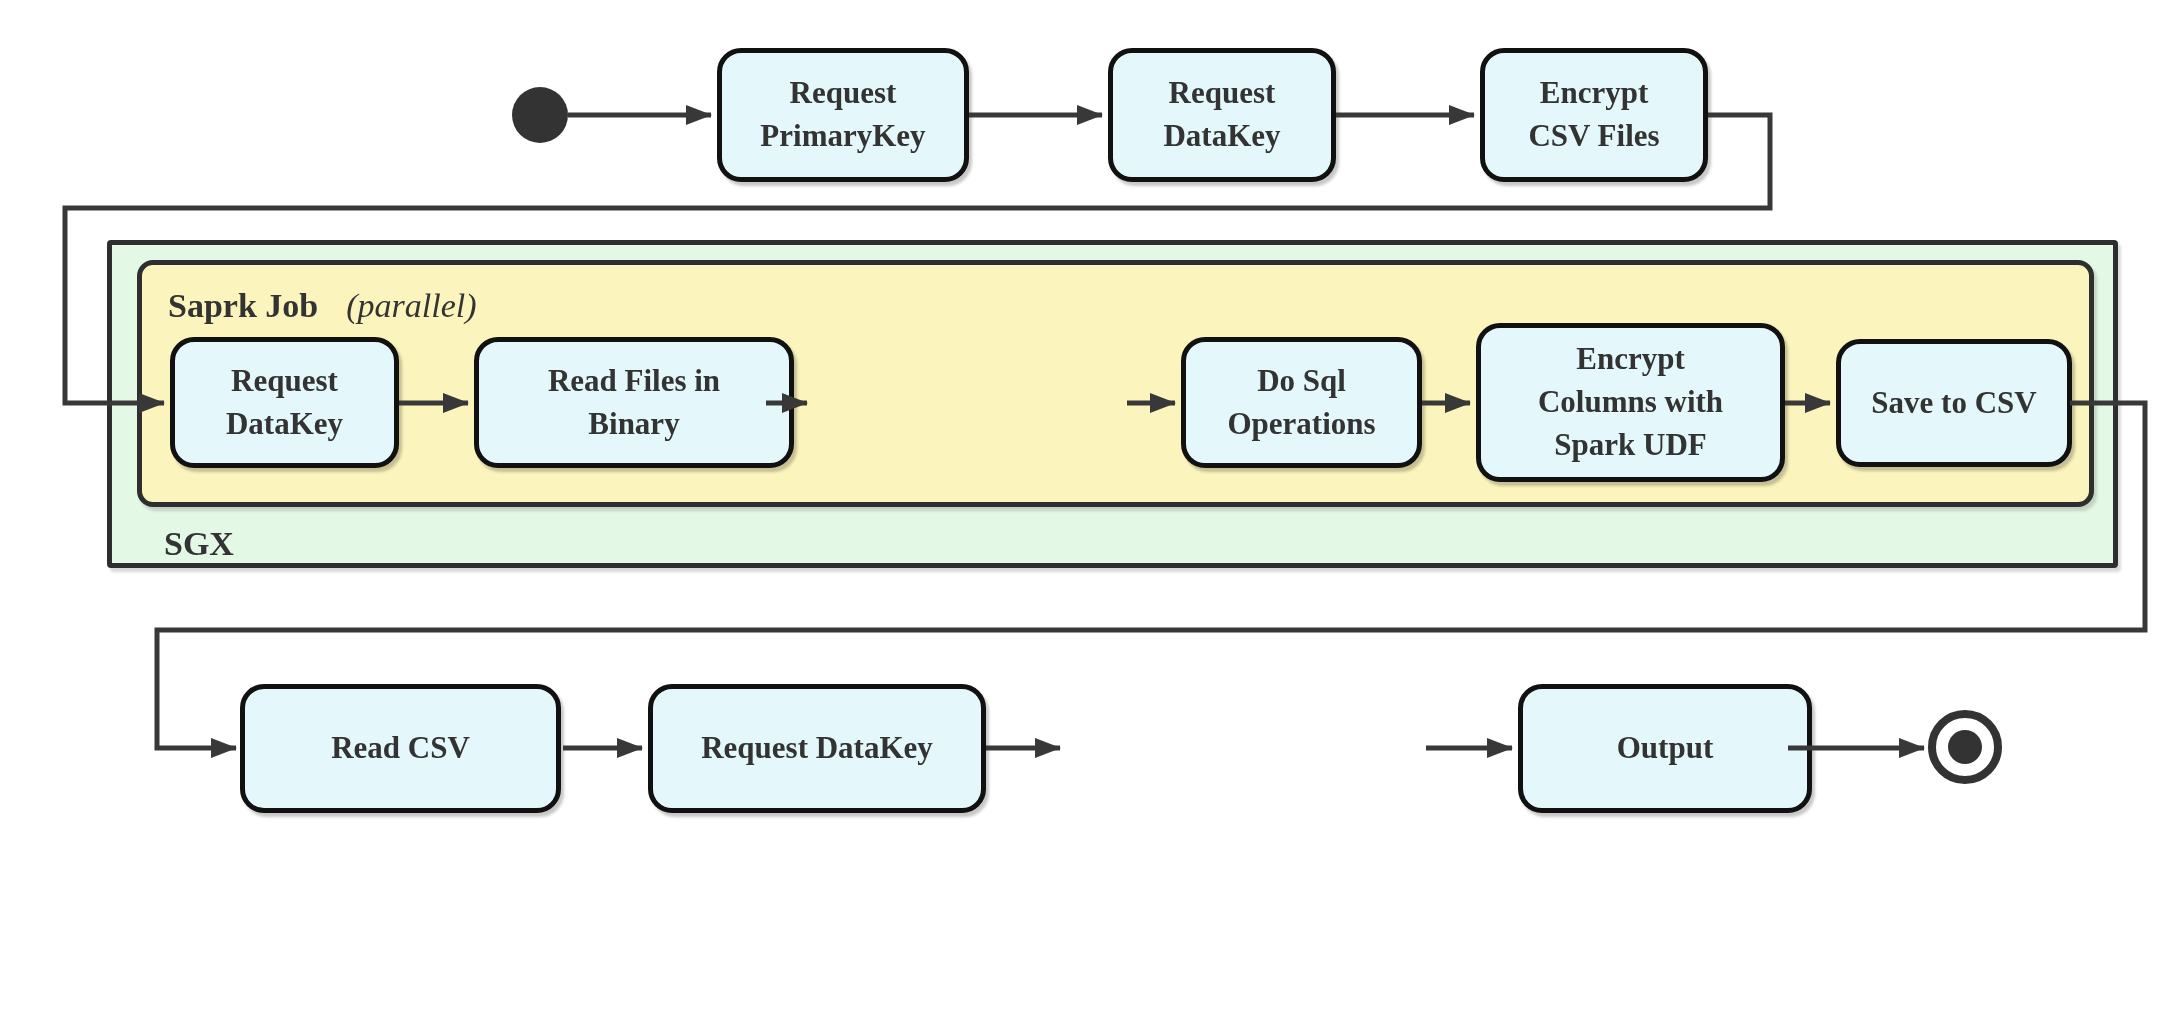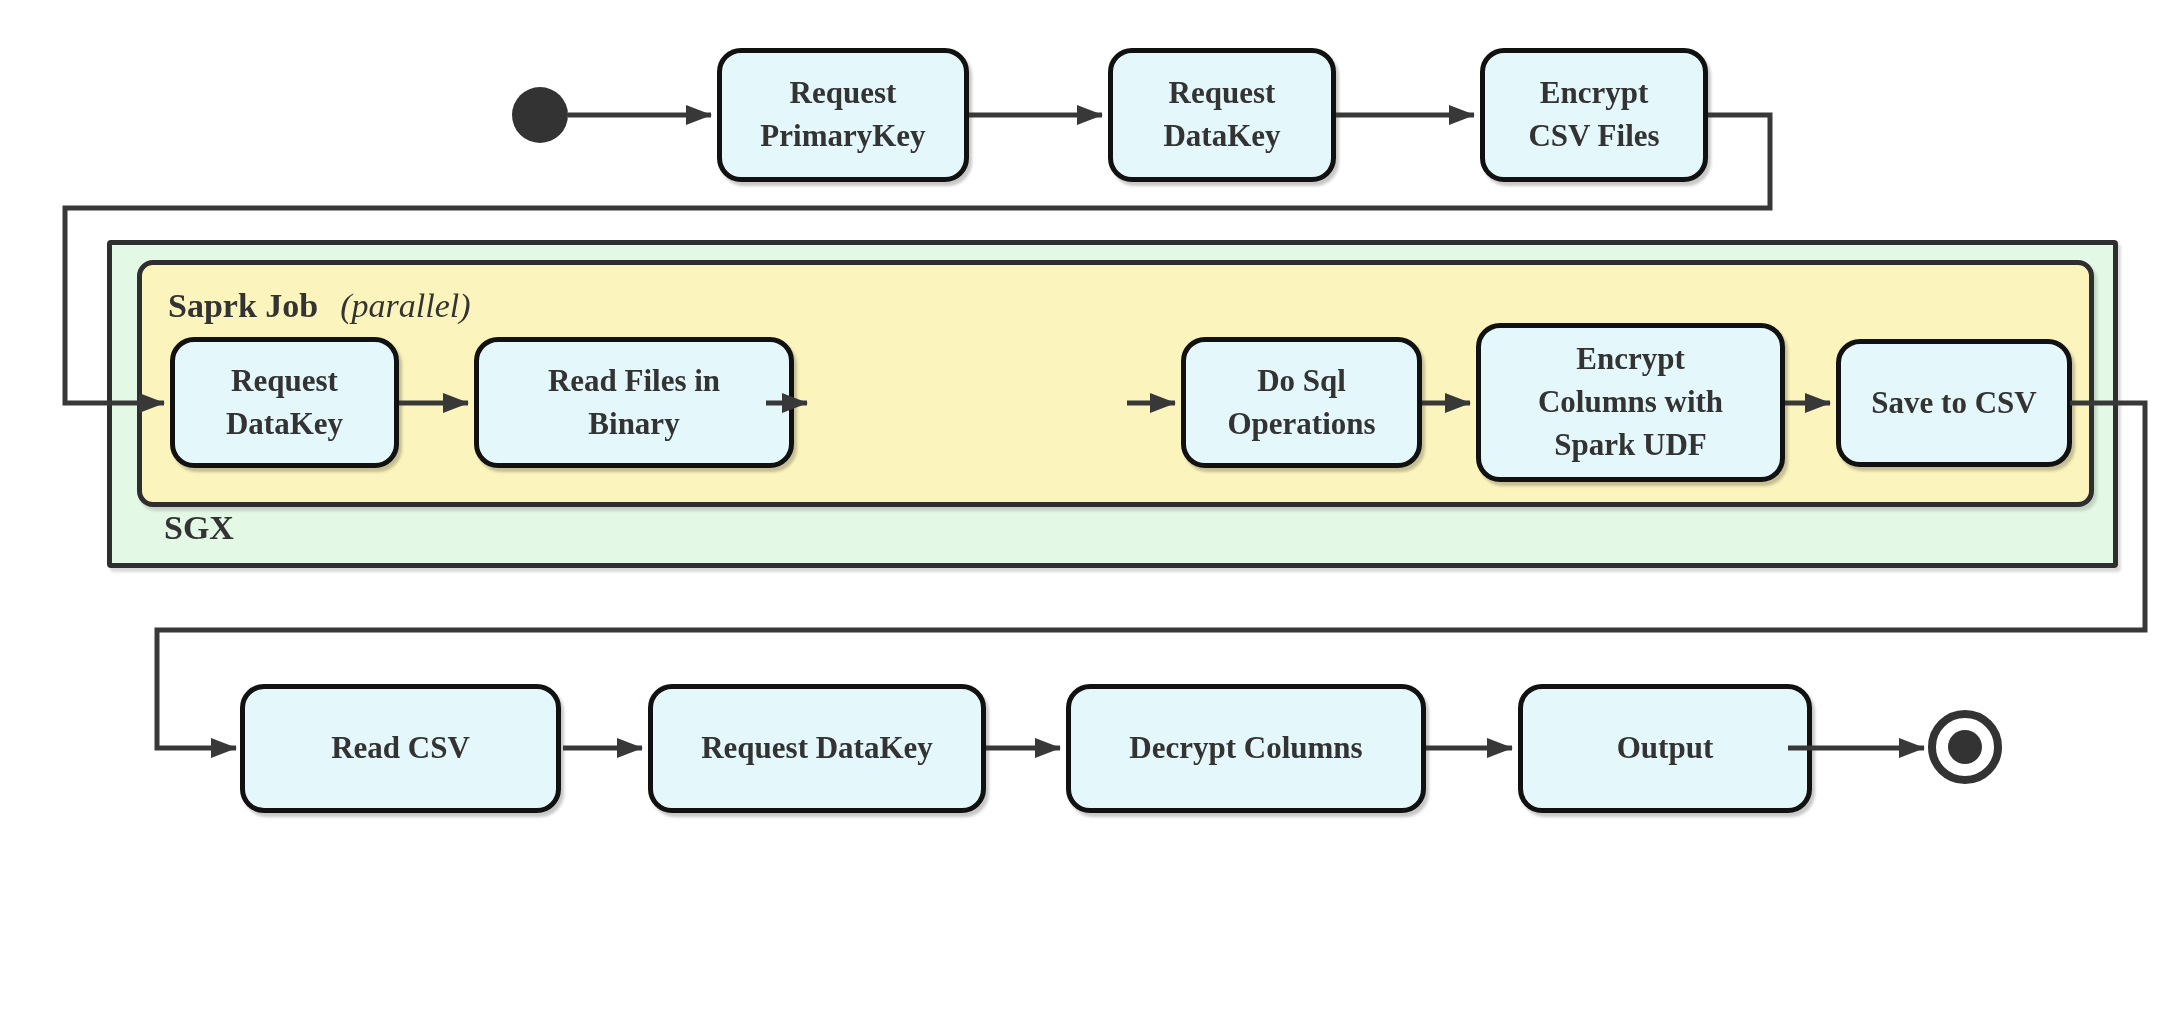--- a/index.html
+++ b/index.html
@@ -23,22 +23,22 @@
     background:var(--spark-container-fill,#fbf4bc);
     border-radius:16px;z-index:2;
     box-shadow:3px 4px 3px rgba(0,0,0,0.15);
   }
   .container-label{
     position:absolute;z-index:2;
     font-weight:bold;font-size:34px;color:var(--text,#333333);
     white-space:nowrap;
   }
   #spark-label{left:26px;top:22px;}
-  #spark-label .qual{font-weight:normal;font-style:italic;margin-left:22px;}
-  #sgx-label{left:52px;bottom:16px;}
+  #spark-label .qual{font-weight:normal;font-style:italic;margin-left:28px;}
+  #sgx-label{left:52px;bottom:0;}
   
   .node{
     position:absolute;z-index:3;box-sizing:border-box;
     background:var(--node-fill,#e4f7fa);
     border:5px solid var(--node-border,#111111);
     border-radius:24px;
     display:flex;align-items:center;justify-content:center;
     box-shadow:3px 4px 3px rgba(0,0,0,0.22);
   }
   .node span{
@@ -133,21 +133,18 @@
   <div class="node" style="left:1836px;top:339px;width:236px;height:128px">
     <span>Save to CSV</span>
   </div>
 
   <div class="node" style="left:240px;top:684px;width:321px;height:129px">
     <span>Read CSV</span>
   </div>
   <div class="node" style="left:648px;top:684px;width:338px;height:129px">
     <span>Request DataKey</span>
   </div>
-  <div class="node" style="left:1066px;top:684px;width:360px;height:129px">
-    <span>Decrypt Columns</span>
-  </div>
   <div class="node" style="left:1518px;top:684px;width:294px;height:129px">
     <span>Output</span>
   </div>
 
 
 </div>
 
 </body></html>

